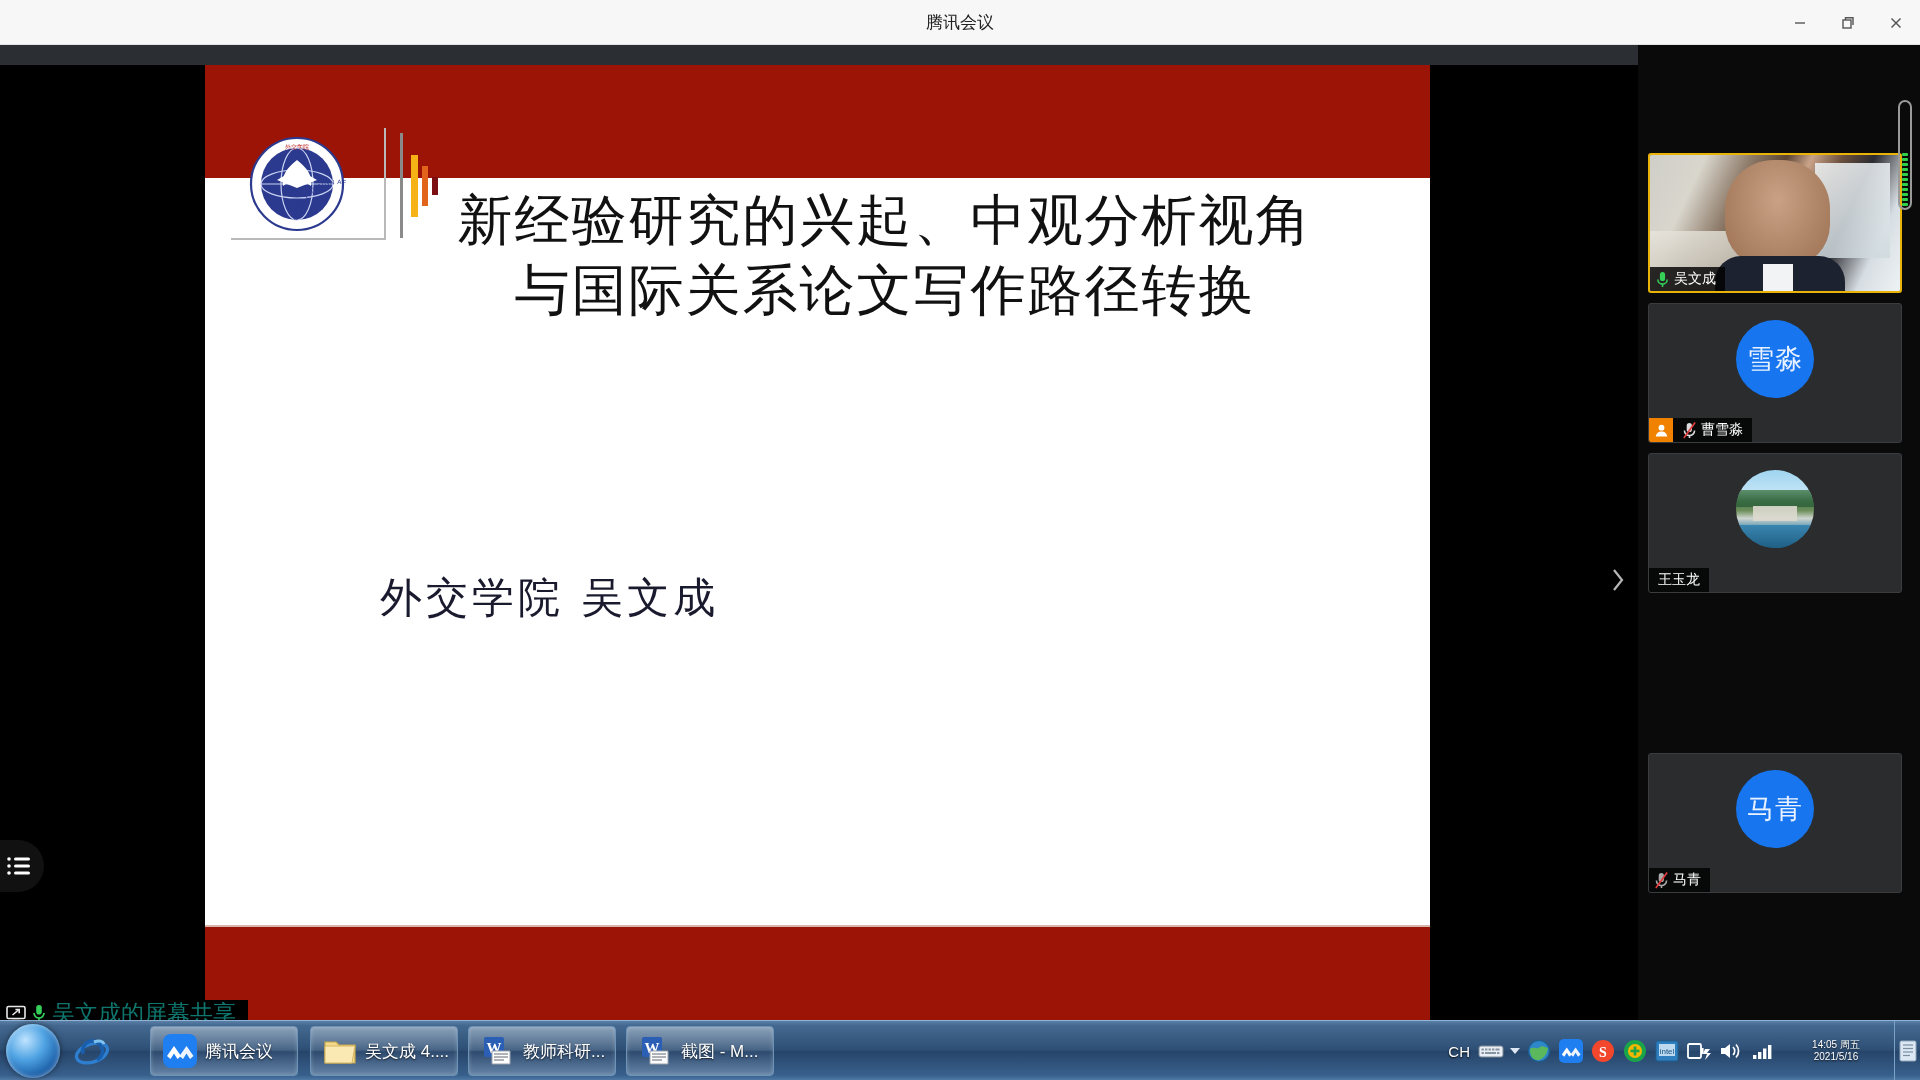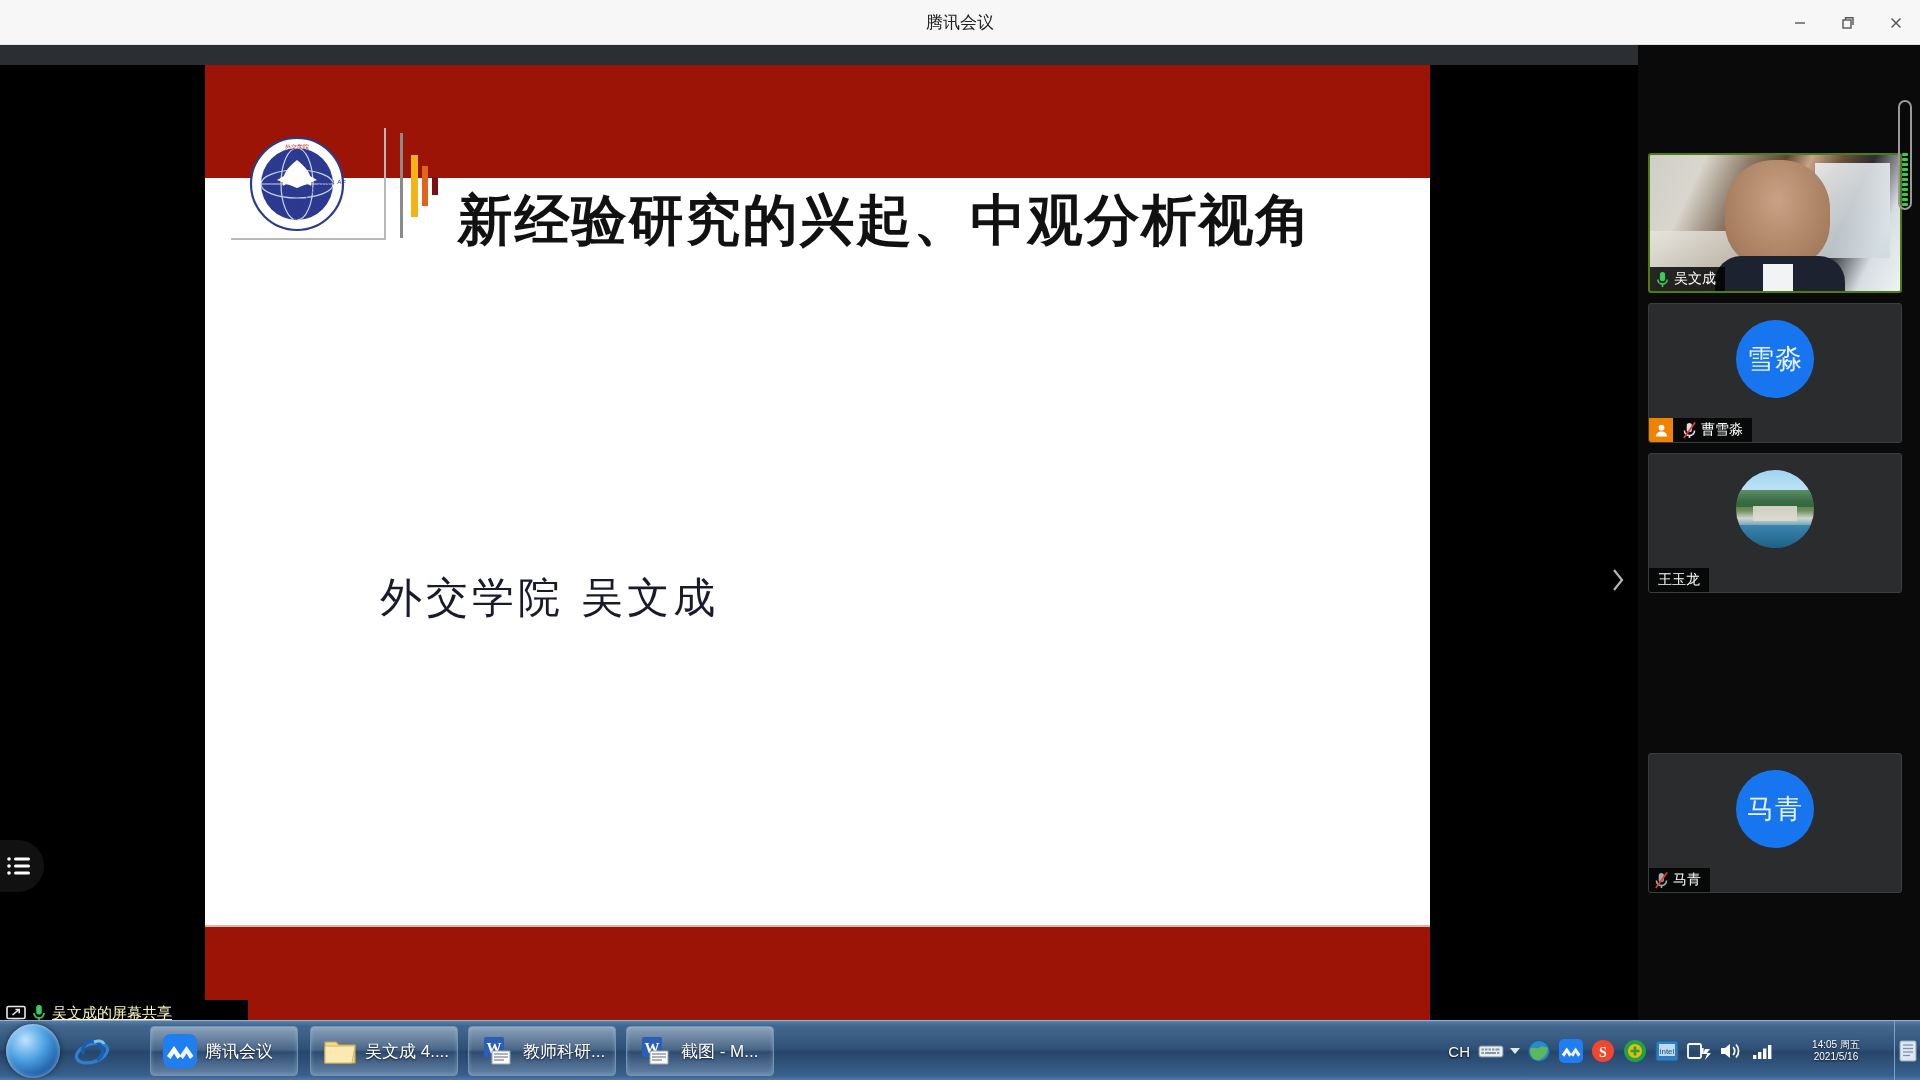--- a/index.html
+++ b/index.html
@@ -34,47 +34,47 @@
   .logo-seal{ position:absolute; left:16px; top:6px; width:100px; height:100px; }
   .accent{ position:absolute; left:195px; top:68px; width:40px; height:105px; }
   .accent i{ position:absolute; display:block; }
   .acc-bar{ left:0; top:0; width:3px; height:105px; background:#8a8a8a; }
   .acc-y{ left:11px; top:22px; width:7px; height:62px; background:#f5b316; }
   .acc-o{ left:22px; top:33px; width:6px; height:40px; background:#e2641b; }
   .acc-r{ left:32px; top:44px; width:6px; height:18px; background:#7b0f12; }
 
   .slide-title{ position:absolute; left:175px; top:120px; width:1010px;
           text-align:center; color:#111; font-size:55px; line-height:1.28;
-          font-weight:700; font-family:"DejaVu Serif","Liberation Serif",serif;
+          font-weight:400; font-family:"DejaVu Serif","Liberation Serif",serif;
           letter-spacing:2px; }
   .slide-sub{ position:absolute; left:175px; top:505px; width:1010px;
           color:#1a1a2e; font-size:42px; letter-spacing:4px;
           font-family:"DejaVu Serif","Liberation Serif",serif; }
 
   
   .list-toggle{ position:absolute; left:-16px; top:795px; width:60px; height:52px;
           background:#111; border-radius:0 26px 26px 0; display:flex;
           align-items:center; justify-content:flex-end; padding-right:12px; }
 
   
   .panel-chevron{ position:absolute; left:1606px; top:515px; width:24px; height:40px;
           display:flex; align-items:center; justify-content:center;
           color:#b5b5b5; font-size:24px; }
 
   
   .share-bar{ position:absolute; left:0; top:955px; width:248px; height:26px;
           background:#000; display:flex; align-items:center; gap:6px; padding-left:6px; }
-  .share-bar .sb-text{ color:#fef9c3; font-size:15px; white-space:nowrap;text-decoration:underline; }
+  .share-bar .sb-text{ color:#0f766e; font-size:23px; white-space:nowrap; }
 
   
   .panel{ position:absolute; left:1638px; top:0; width:282px; height:975px;
           background:#0a0a0a; }
   .tile{ position:absolute; left:10px; width:254px; background:#2a2c2e;
          border:1px solid #3a3d40; border-radius:3px; overflow:hidden; }
-  .tile.speaking{ border:2px solid #4d7c0f; }
+  .tile.speaking{ border:2px solid #eab308; }
   .avatar-circle{ position:absolute; left:50%; transform:translateX(-50%);
          border-radius:50%; display:flex; align-items:center; justify-content:center;
          color:#e8f1ff; font-size:27px; letter-spacing:1px; }
   .avatar-photo{ position:absolute; left:50%; transform:translateX(-50%);
          border-radius:50%; overflow:hidden; }
   .namebar{ position:absolute; left:0; bottom:0; height:24px; display:flex;
          align-items:center; background:rgba(0,0,0,.82); padding-right:9px; }
   .namebar .nm{ color:#fff; font-size:14px; white-space:nowrap; }
   .host-badge{ width:24px; height:24px; background:#f08200; display:flex;
          align-items:center; justify-content:center; margin-right:4px; }
@@ -173,20 +173,21 @@
 
       <div class="accent">
         <i class="acc-bar"></i>
           <i class="acc-y"></i>
           <i class="acc-o"></i>
           <i class="acc-r"></i>
       </div>
 
       <div class="slide-title">
         <div>新经验研究的兴起、中观分析视角</div>
+        <div>与国际关系论文写作路径转换</div>
       </div>
 
       <div class="slide-sub">外交学院  吴文成</div>
 
       <div class="slide-band-bot"></div>
     </div>
 
     <div class="list-toggle">
       <svg width="26" height="20" viewBox="0 0 26 20">
         <circle cx="3" cy="3" r="1.8" fill="#fff"></circle>

